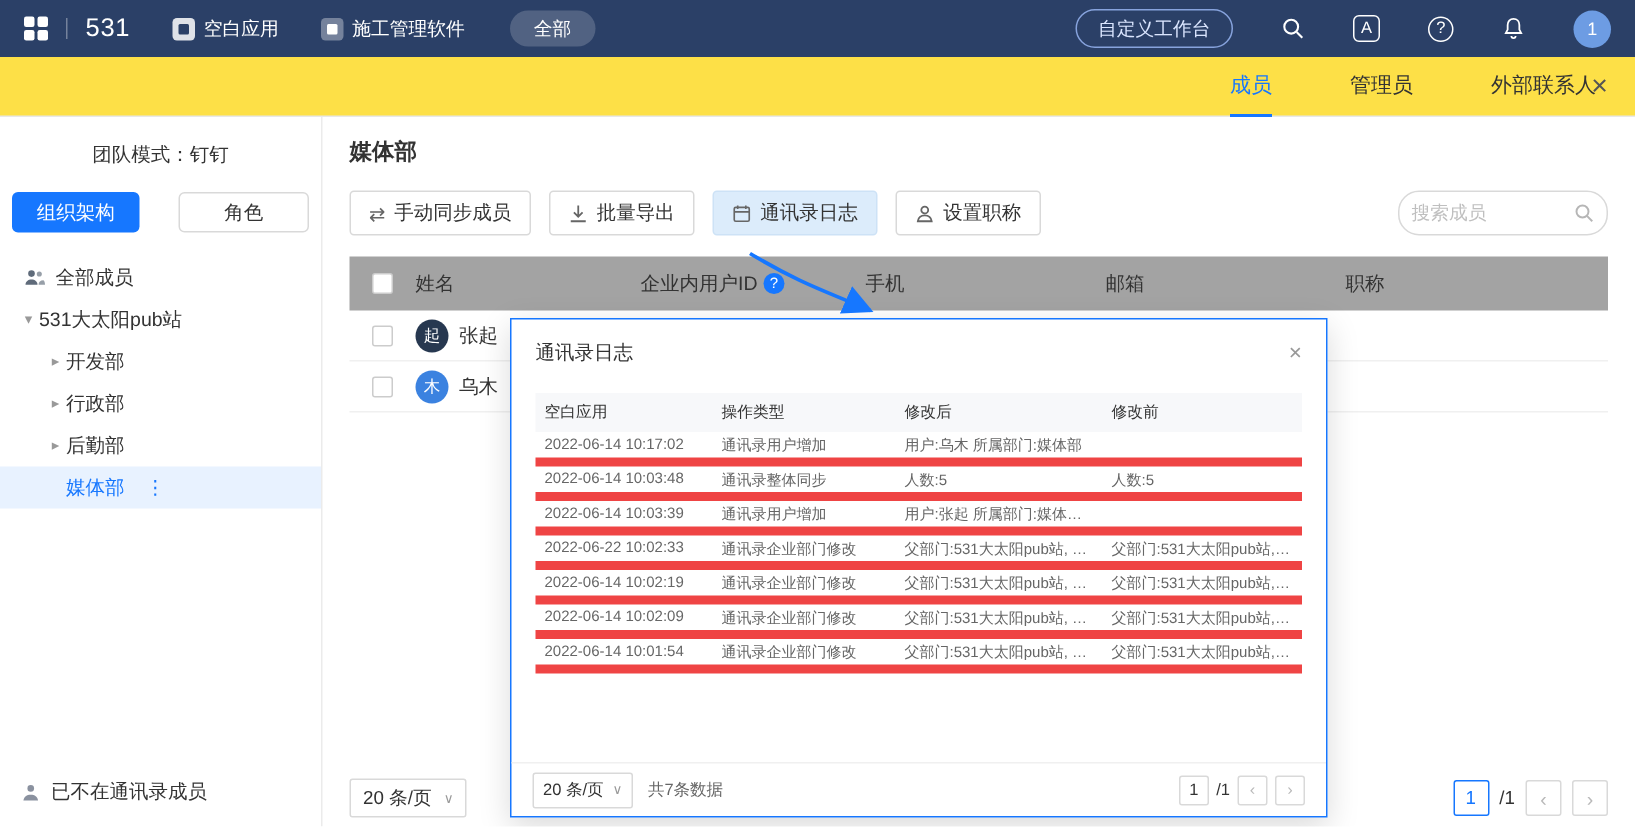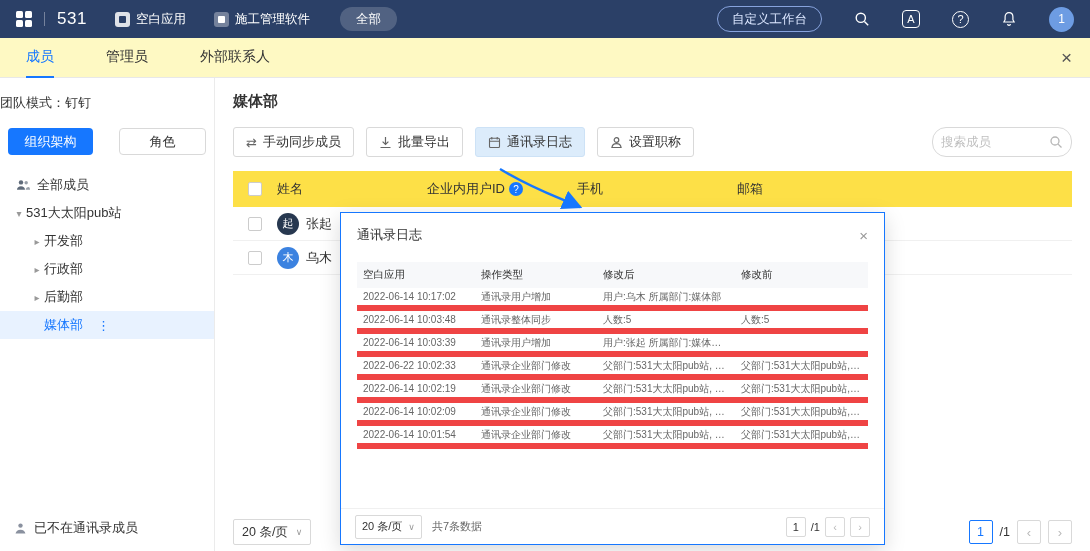--- a/index.html
+++ b/index.html
@@ -20,31 +20,31 @@
   .pill-all{background:rgba(255,255,255,.18);border-radius:13px;height:24px;padding:0 16px;display:flex;align-items:center;margin-left:30px;font-size:12.5px;cursor:pointer}
   .tb-right{margin-left:auto;display:flex;align-items:center;gap:32px}
   .pill-custom{border:1px solid #87a3dd;color:#dbe6ff;border-radius:14px;height:26px;padding:0 14px;font-size:12.5px;display:flex;align-items:center;cursor:pointer}
   .tb-ic{display:flex;align-items:center;cursor:pointer}
   .lang-ic{width:18px;height:18px;border:1.3px solid #fff;border-radius:4px;display:flex;align-items:center;justify-content:center;cursor:pointer}
   .lang-ic i{font-style:normal;font-size:11px;line-height:1}
   .help-ic{width:17px;height:17px;border:1.3px solid #fff;border-radius:50%;display:flex;align-items:center;justify-content:center;font-size:11px;cursor:pointer}
   .avatar{width:25px;height:25px;border-radius:50%;background:#6d9ce3;display:flex;align-items:center;justify-content:center;font-size:12px;cursor:pointer}
 
   
-  .tabbar{height:40px;border-bottom:1px solid #e8e8e8;display:flex;align-items:center;justify-content:flex-start;position:relative;background:#fef9c3}
+  .tabbar{height:40px;border-bottom:1px solid #e8e8e8;display:flex;align-items:center;justify-content:flex-end;position:relative;background:#fde047}
   .tab{margin:0 26px;height:40px;display:flex;align-items:center;font-size:14px;color:#333;border-bottom:2px solid transparent;cursor:pointer}
   .tab.active{color:#1677ff;border-bottom-color:#1677ff}
   .tabbar-close{position:absolute;right:18px;font-size:19px;color:#555;cursor:pointer;line-height:1}
 
   
   .content{display:flex;height:473px}
 
   
   .sidebar{width:215px;border-right:1px solid #ebebeb;position:relative;padding-top:16px;flex-shrink:0}
-  .team-mode{font-size:13px;color:#333;margin-bottom:16px}
+  .team-mode{text-align:center;font-size:13px;color:#333;margin-bottom:16px}
   .sb-btns{display:flex;gap:26px;padding:0 8px;margin-bottom:16px}
   .btn-org{flex:1;height:27px;background:#1677ff;color:#fff;border-radius:4px;display:flex;align-items:center;justify-content:center;font-size:13px;cursor:pointer}
   .btn-role{flex:1;height:27px;border:1px solid #d9d9d9;background:#fff;color:#333;border-radius:4px;display:flex;align-items:center;justify-content:center;font-size:13px;cursor:pointer}
   .tree-item{height:28px;display:flex;align-items:center;font-size:13px;color:#333;cursor:pointer}
   .tree-item .caret{color:#999;font-size:10px;width:14px;text-align:center;cursor:pointer}
   .ti-root{padding-left:16px;gap:7px}
   .ti-site{padding-left:12px}
   .ti-child{padding-left:30px}
   .ti-leaf{padding-left:44px}
   .tree-item.selected{background:#e8f2ff;color:#1677ff}
@@ -56,21 +56,21 @@
   .dept-title{font-size:15px;font-weight:bold;color:#333}
   .toolbar{display:flex;gap:12px;margin-top:16px;align-items:center}
   .tb-btn{height:30px;border:1px solid #d9d9d9;border-radius:3px;background:#fff;display:flex;align-items:center;gap:6px;padding:0 12px;font-size:13px;color:#333;cursor:pointer}
   .tb-btn.active{background:#dcecfb;border-color:#cde2f6}
   .tb-glyph{color:#666;font-size:13px;line-height:1}
   .search-box{margin-left:auto;width:140px;height:30px;border:1px solid #d9d9d9;border-radius:14px;display:flex;align-items:center;padding:0 8px;background:#fff}
   .search-box input{border:none;outline:none;flex:1;font-size:12.5px;width:100px;color:#333}
   .search-box input::placeholder{color:#bfbfbf}
 
   .mtable-head,.mtable-row{display:grid;grid-template-columns:44px 150px 150px 160px 160px 1fr;align-items:center}
-  .mtable-head{height:36px;background:#fde047;margin-top:14px;font-size:13px;color:#333}
+  .mtable-head{height:36px;background:#a3a3a3;margin-top:14px;font-size:13px;color:#333}
   .mtable-row{height:34px;border-bottom:1px solid #f0f0f0;font-size:13px}
   .chk{width:14px;height:14px;border:1px solid #ccc;border-radius:2px;background:#fff;justify-self:center;cursor:pointer}
   .name-cell{display:flex;align-items:center;gap:7px}
   .row-avatar{width:22px;height:22px;border-radius:50%;color:#fff;font-size:11px;display:flex;align-items:center;justify-content:center}
   .row-avatar.a1{background:#273850}
   .row-avatar.a2{background:#3b82e0}
   .q-badge{width:14px;height:14px;border-radius:50%;background:#1677ff;color:#fff;font-size:10px;display:inline-flex;align-items:center;justify-content:center;margin-left:4px;cursor:pointer}
   .th-flex{display:flex;align-items:center}
 
   .main-footer{position:absolute;left:18px;right:18px;bottom:6px;display:flex;align-items:center;justify-content:space-between}
@@ -244,20 +244,21 @@
 
       <div class="mtable-head">
         <span class="chk"></span>
         <span>姓名</span>
         <span class="th-flex">
           <span>企业内用户ID</span>
           <span class="q-badge">?</span>
         </span>
         <span>手机</span>
         <span>邮箱</span>
+        <span>职称</span>
       </div>
 
       <div class="mtable-row">
         <span class="chk"></span>
         <span class="name-cell">
           <span class="row-avatar a1">起</span>
           <span>张起</span>
         </span>
         <span></span>
         <span></span>

